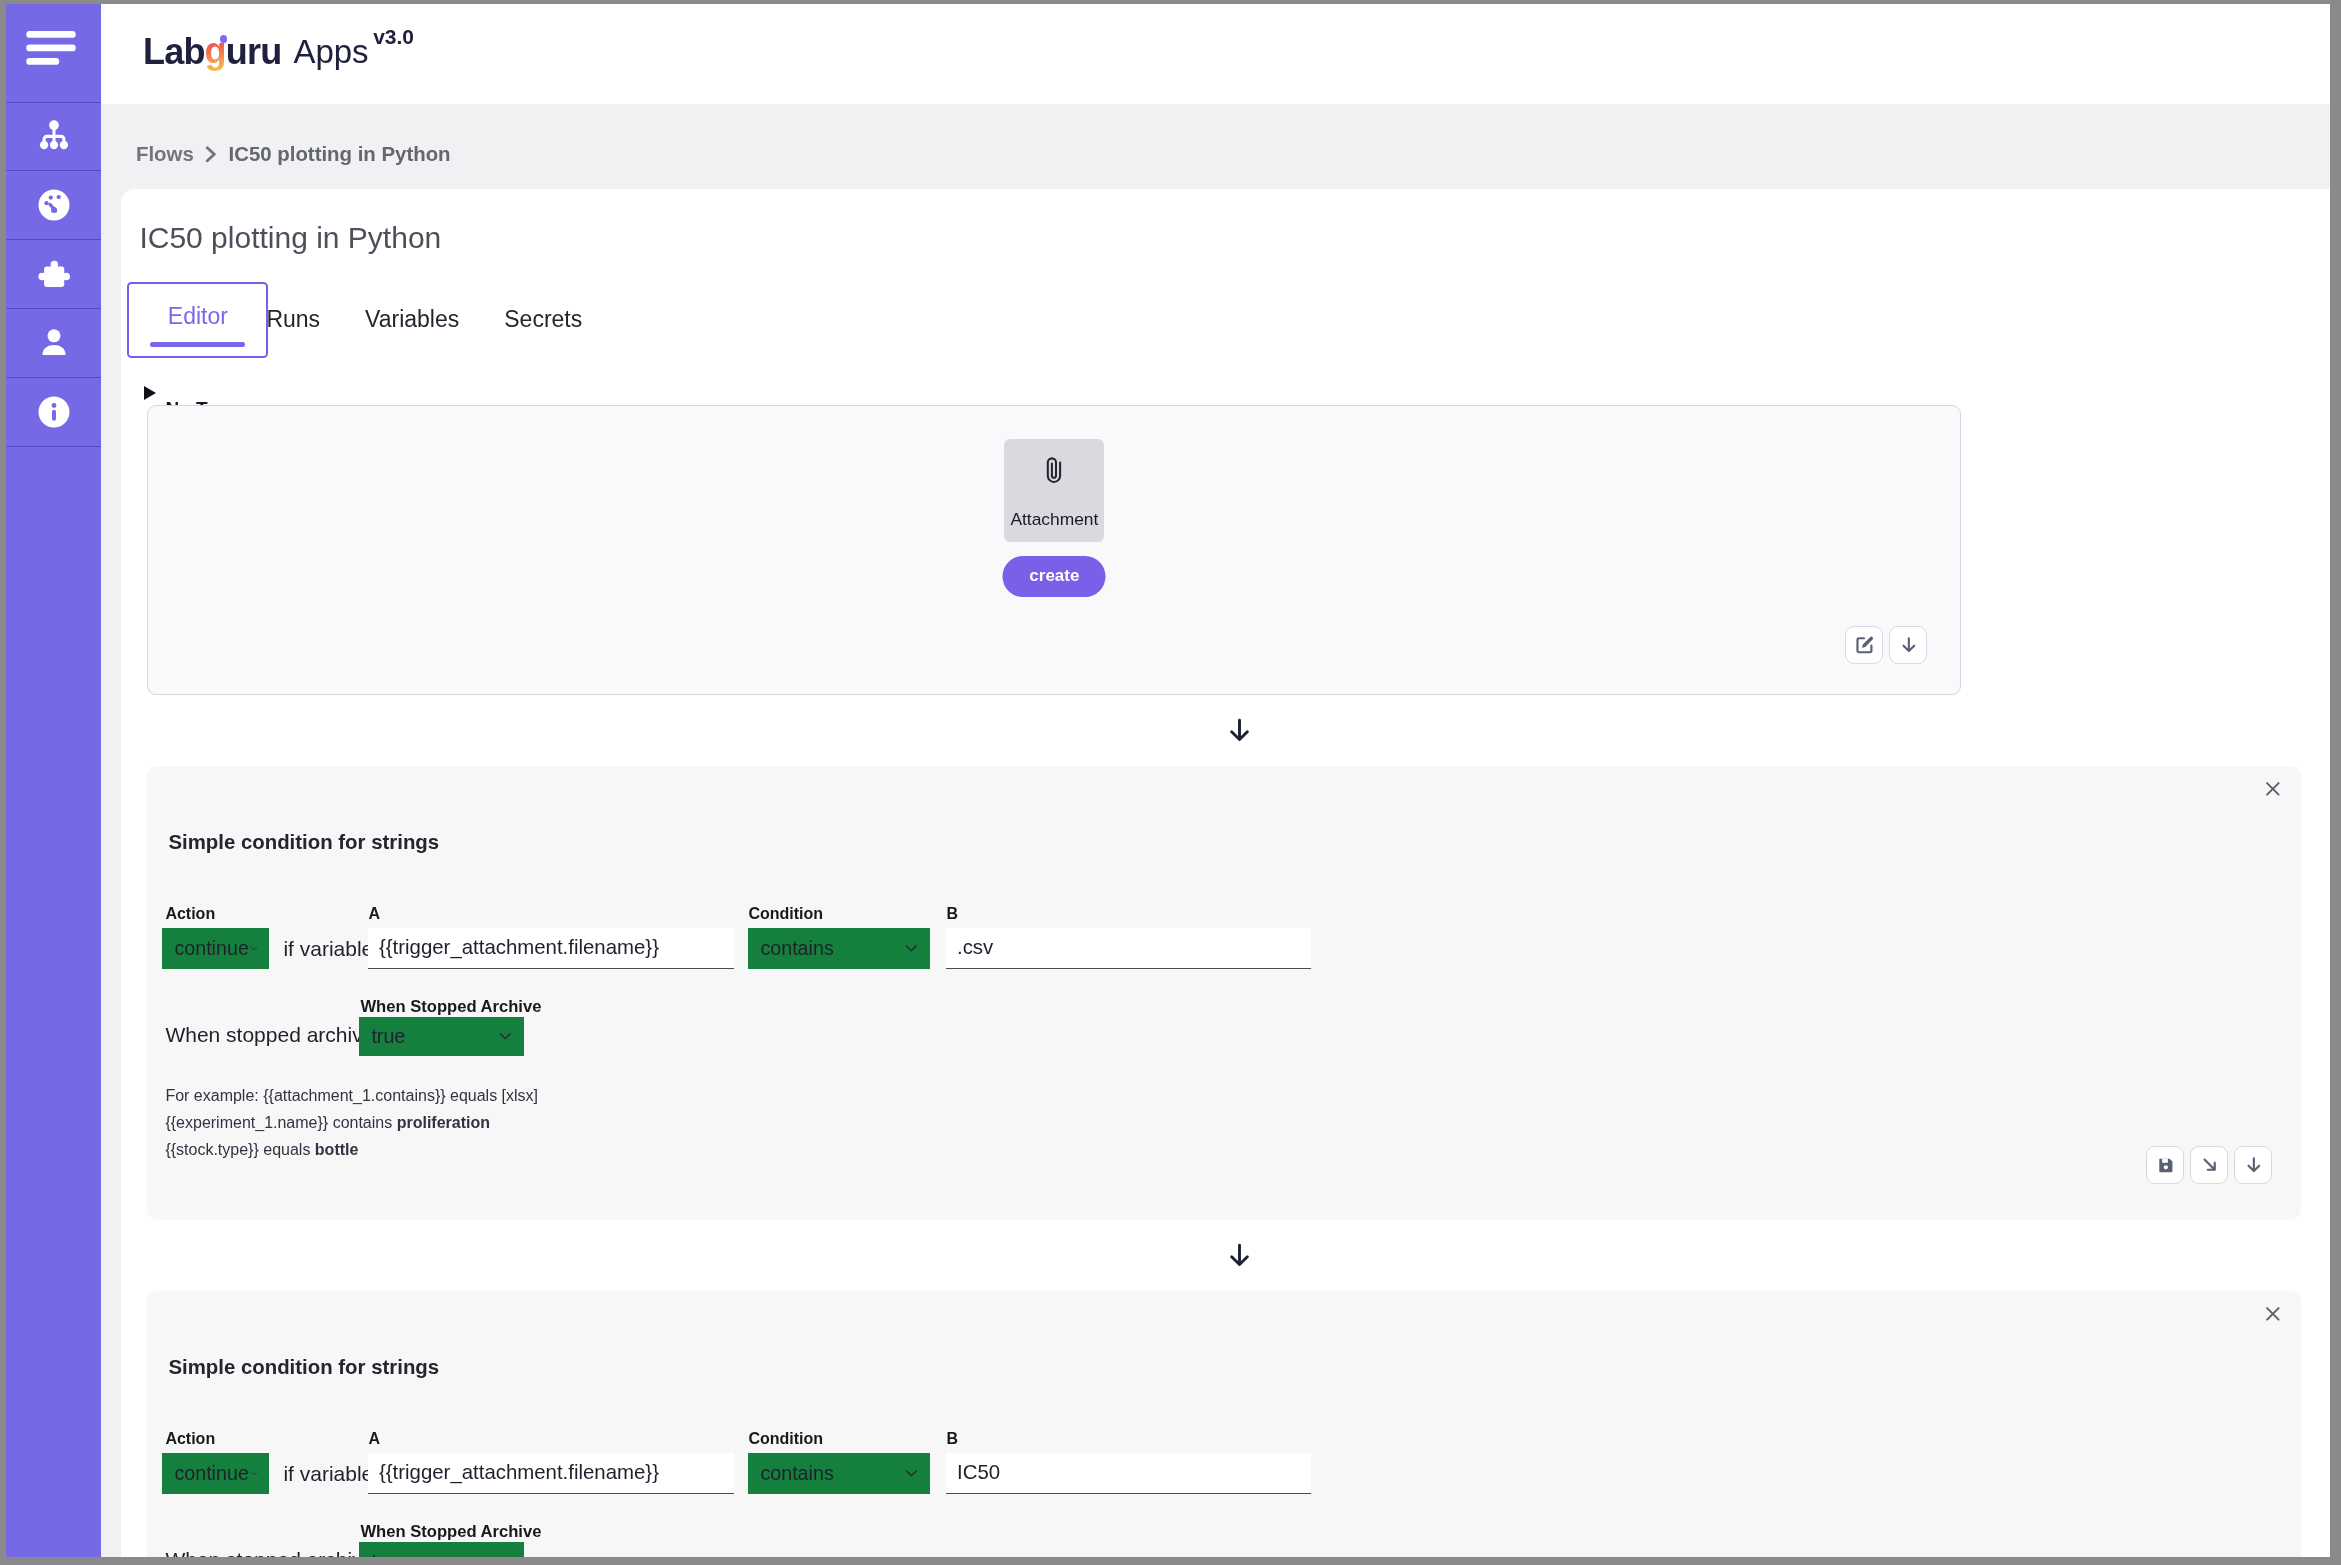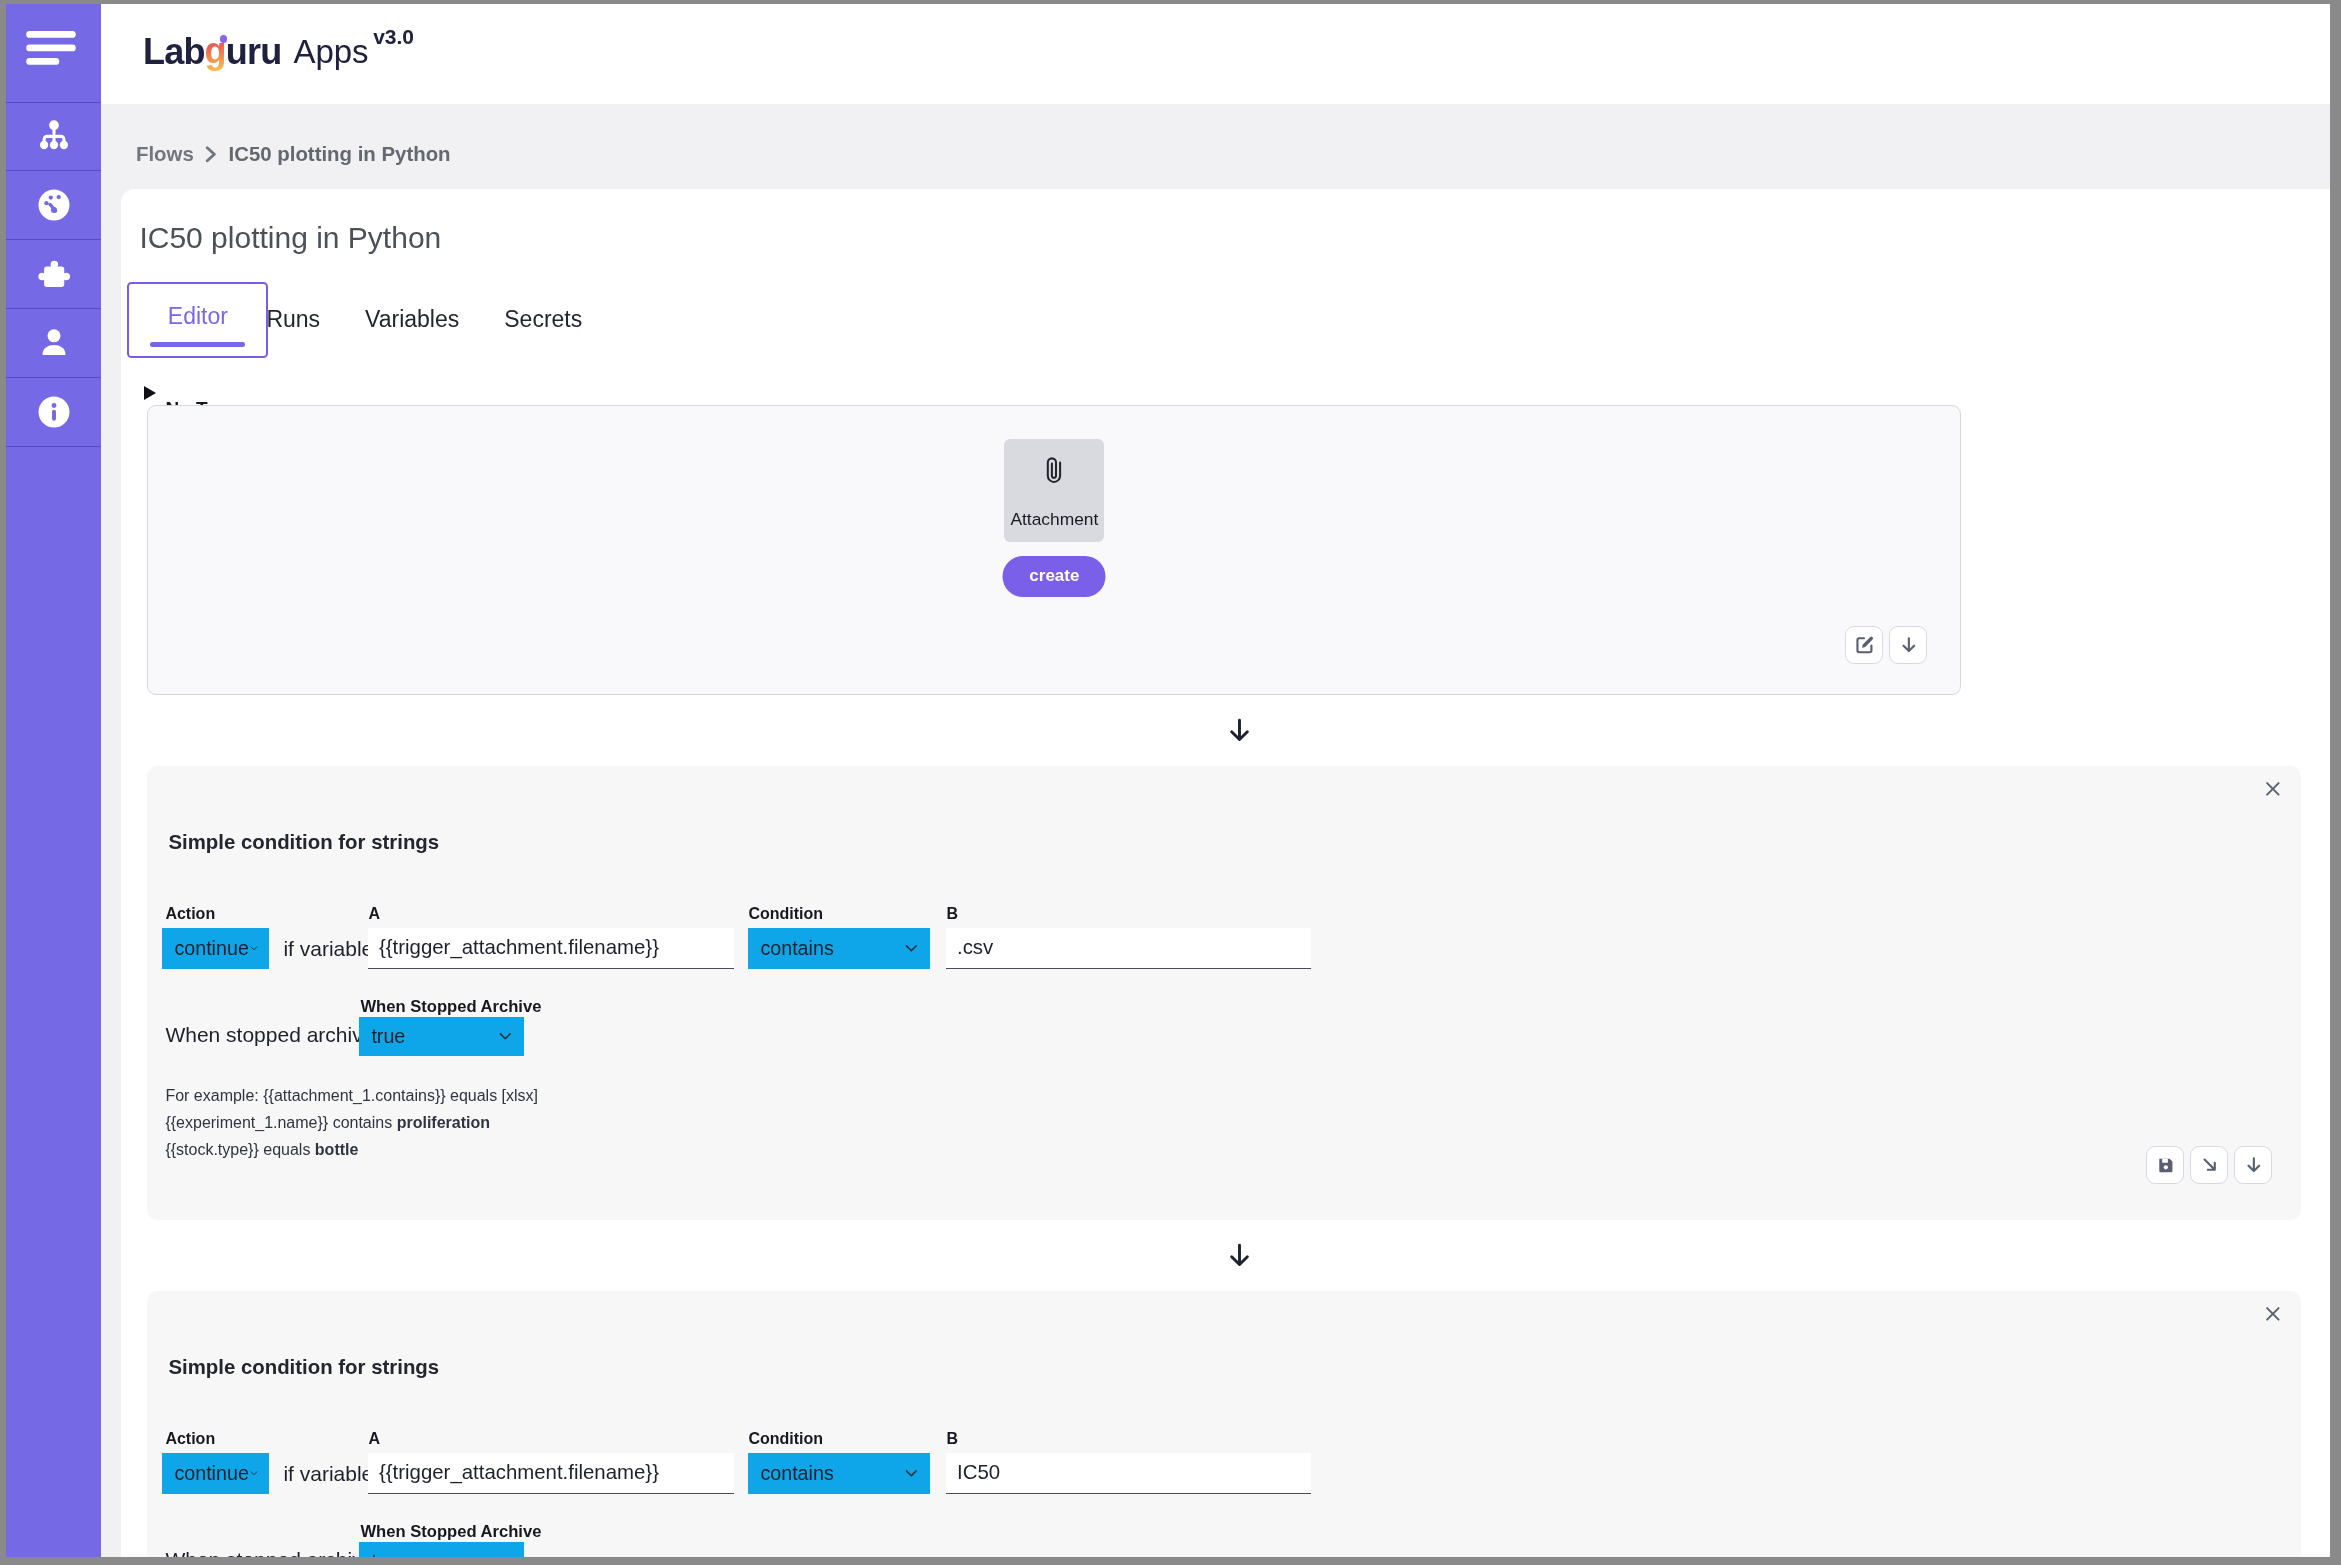--- a/index.html
+++ b/index.html
@@ -67,21 +67,21 @@
   .cond-card { position:absolute; left:26px; width:2154px; height:454px; background:#f7f7f8; border-radius:10.6px; }
   .cond-card.first { top:577px; }
   .cond-card.second { top:1102px; }
   .close-btn { position:absolute; right:13.6px; top:7.6px; width:30px; height:30px; display:flex; align-items:center; justify-content:center; cursor:pointer; }
   .cond-title { position:absolute; left:21px; top:65px; font-size:20.4px; font-weight:700; color:#23252f; }
   .f-label { position:absolute; font-size:16px; font-weight:700; color:#17191f; top:139px; }
   .f-label.l-action { left:18px; }
   .f-label.l-a { left:221px; }
   .f-label.l-cond { left:601px; }
   .f-label.l-b { left:799px; }
-  .sel { position:absolute; top:162px; height:41px; background:#0ea5e9; display:flex; align-items:center;
+  .sel { position:absolute; top:162px; height:41px; background:#15803d; display:flex; align-items:center;
     justify-content:space-between; padding:0 10.6px 0 12px; font-size:19.7px; color:#1e212b; cursor:pointer; }
   .sel-action { left:15px; width:107px; }
   .sel-cond { left:601px; width:182px; }
   .if-var { position:absolute; left:136px; top:171px; font-size:21px; color:#1e212b; }
   .inp { position:absolute; top:162px; height:41px; background:#ffffff; border:none; border-bottom:1.5px solid #4b4b55;
     font-size:20.4px; color:#1e212b; padding:0 10.6px; font-family:"Liberation Sans",sans-serif; }
   .inp-a { left:221px; width:366px; }
   .inp-b { left:799px; width:365px; }
   .when-q { position:absolute; left:18px; top:257px; font-size:21px; color:#1e212b; }
   .when-label { position:absolute; left:213px; top:231px; font-size:16.6px; font-weight:700; color:#17191f; }

